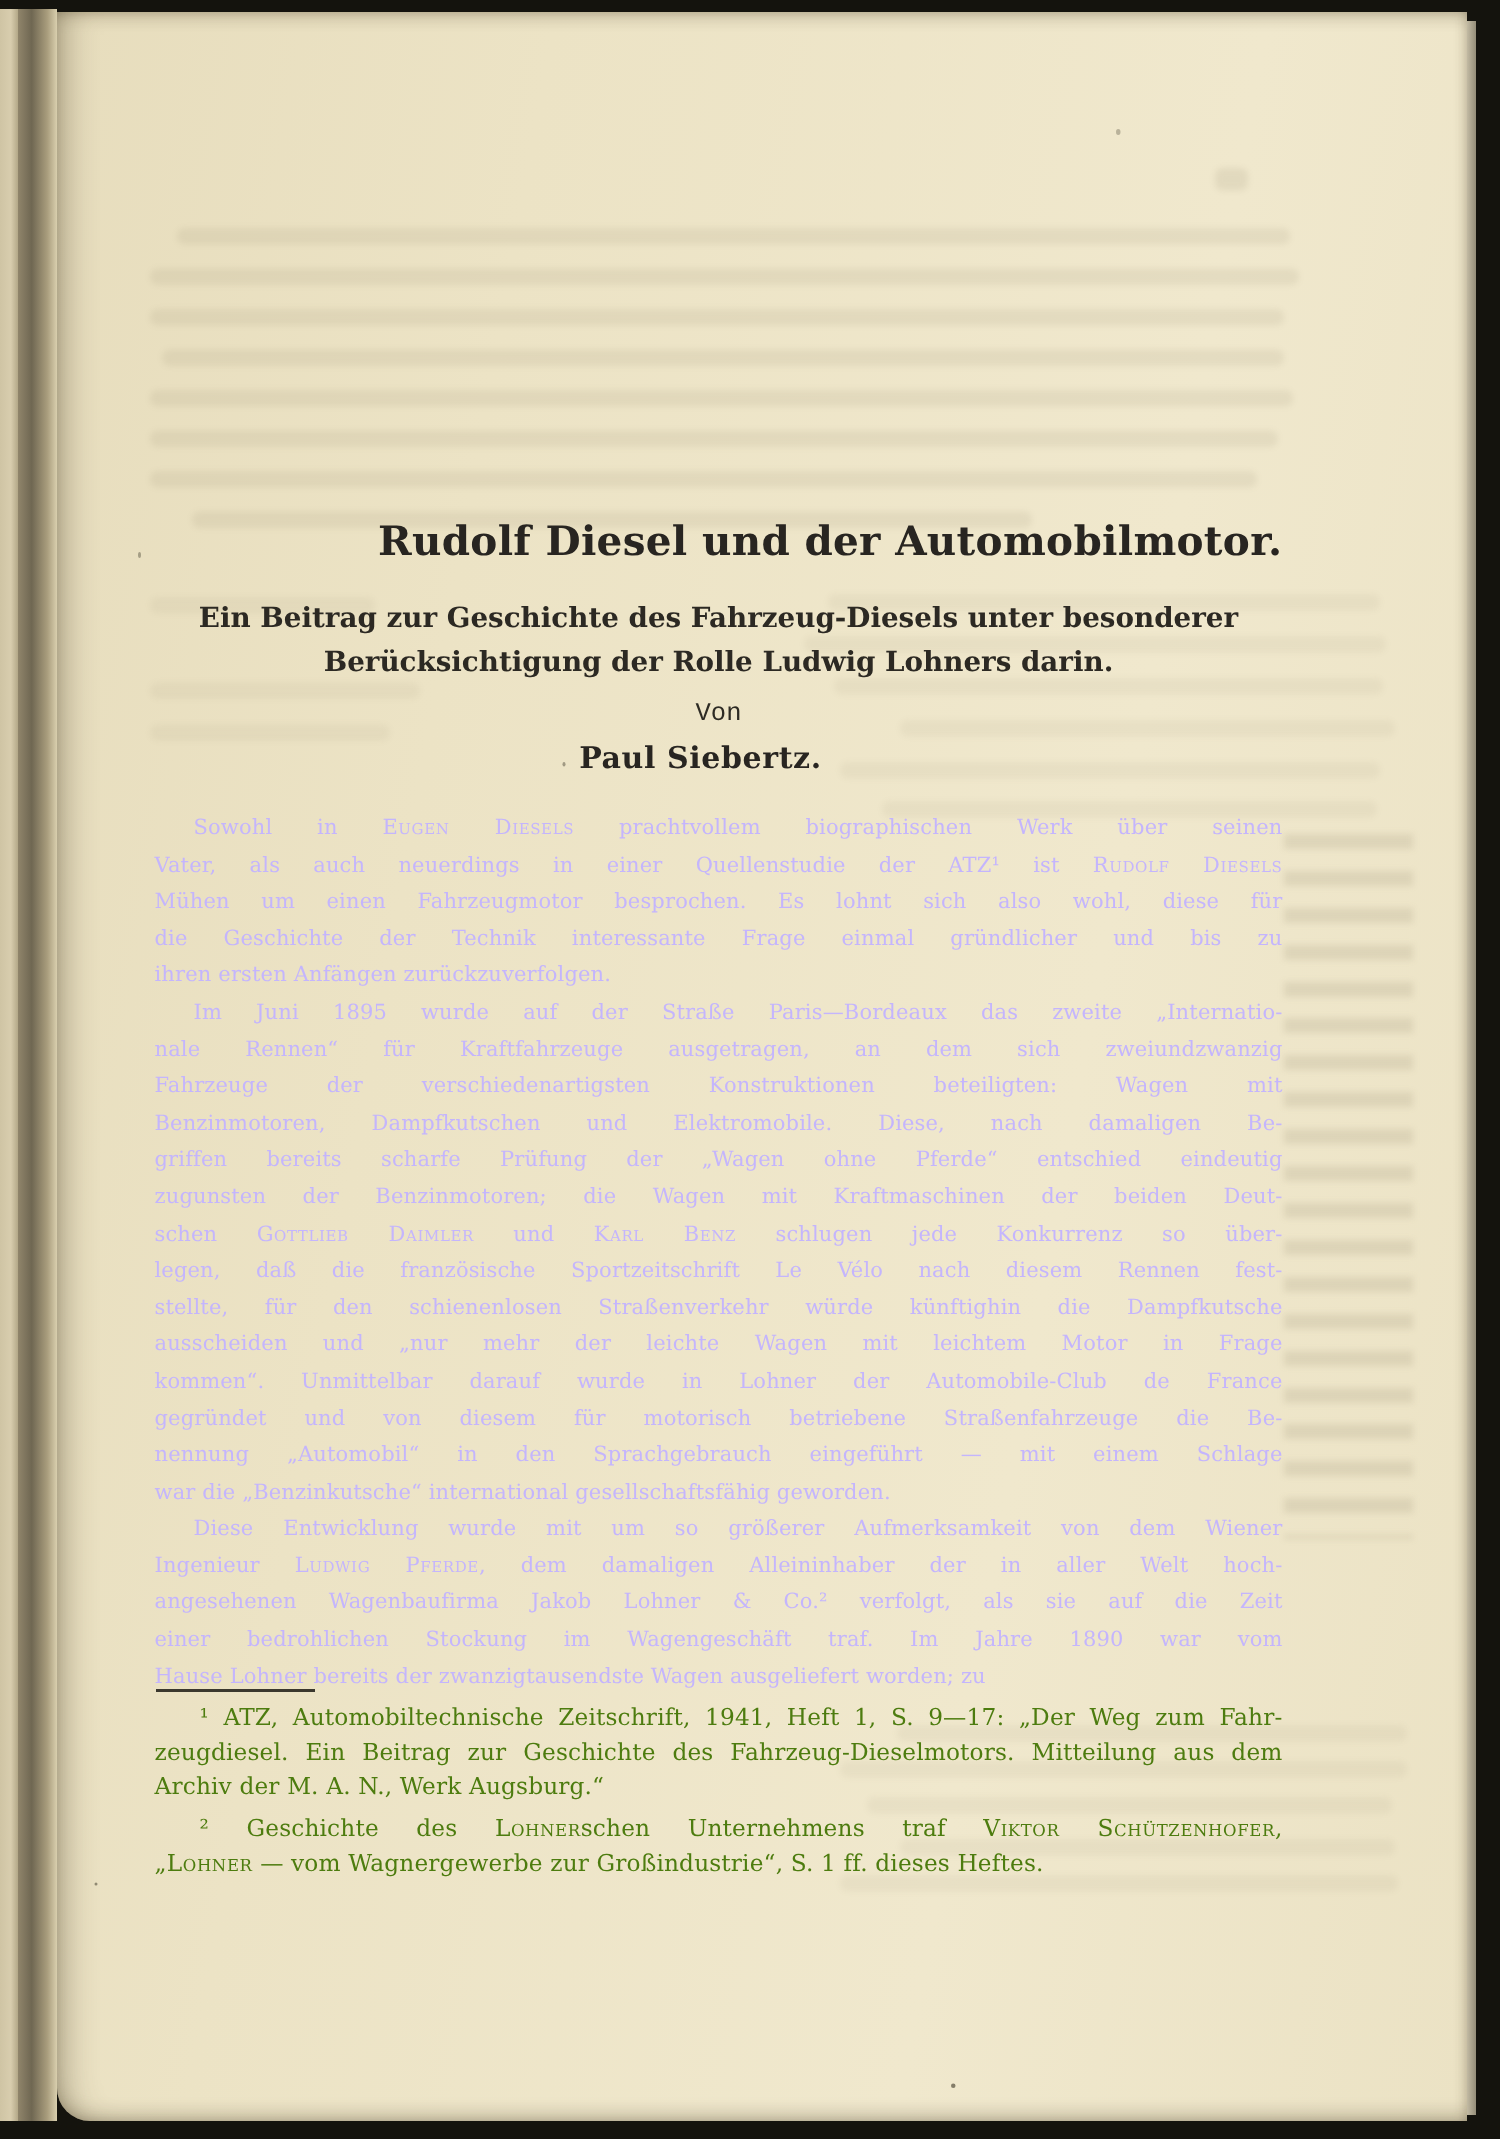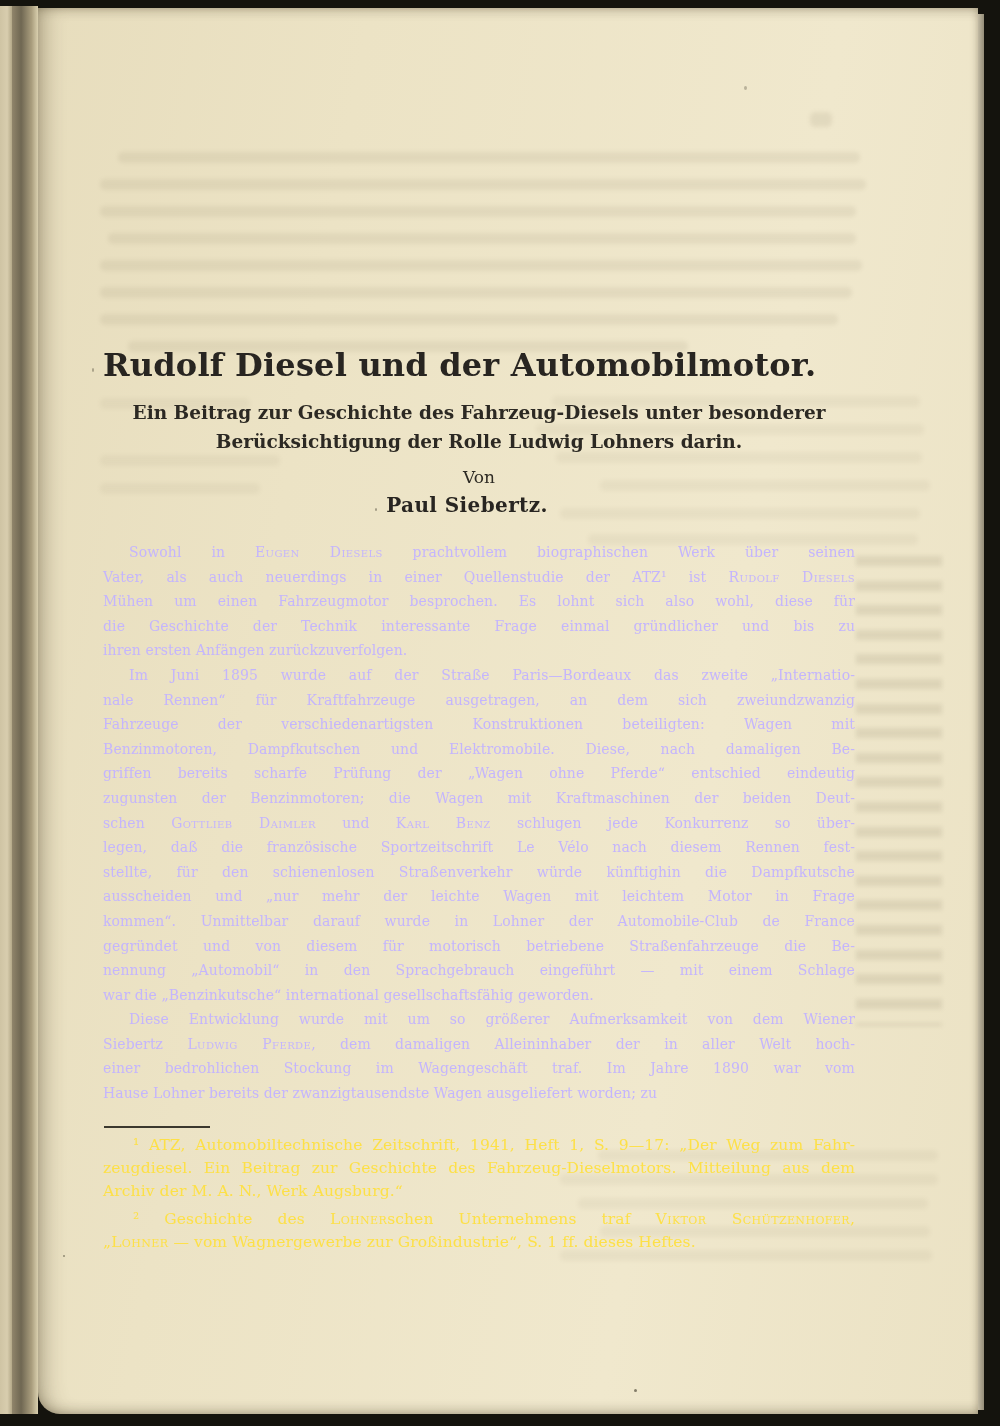--- a/index.html
+++ b/index.html
@@ -27,48 +27,48 @@
       inset 0 -10px 14px -10px rgba(40,30,10,.35);
     border-bottom-left-radius:22px;
   }
   .fore-edge{
     position:absolute;left:978px;top:14px;width:6px;height:1396px;
     background:linear-gradient(90deg,#c2ba a3,#c2baa3 0%,#948d78 100%);
     background:linear-gradient(90deg,#c2baa3,#948d78);
   }
   .title{
     position:absolute;left:103px;top:346px;width:752px;
-    text-align:left;font-size:32px;font-weight:bold;letter-spacing:.2px;
+    text-align:right;font-size:27px;font-weight:bold;letter-spacing:.2px;
     color:#282521;
   }
   .subtitle{
     position:absolute;left:103px;top:399px;width:752px;
     text-align:center;font-size:18.5px;line-height:28.5px;font-weight:bold;
     color:#2c2923;
   }
   .byline{
     position:absolute;left:103px;top:467px;width:752px;
-    text-align:center;font-size:17px;color:#2e2b24;
+    text-align:center;font-size:17px;color:#2e2b24;font-family:Liberation Mono, monospace;
   }
   .author{
     position:absolute;left:91px;top:493px;width:752px;
     text-align:center;font-size:20px;font-weight:bold;letter-spacing:.4px;
     color:#282521;
   }
   .body-block{
     position:absolute;left:103px;top:540px;width:752px;
     font-size:14px;line-height:24.6px;color:#c4b5fd;letter-spacing:.1px;
   }
   .footnote-rule{
     position:absolute;left:104px;top:1126px;width:106px;height:2px;
     background:#3b382e;
   }
   .footnote-block{
     position:absolute;left:103px;top:1134px;width:752px;
-    font-size:15.5px;line-height:23.2px;color:#fde047;letter-spacing:.1px;
+    font-size:15.5px;line-height:23.2px;color:#4d7c0f;letter-spacing:.1px;
   }
   .footnote-block .footnote + .footnote{margin-top:4px;}
   .line{text-align:justify;text-align-last:justify;}
   .line.last{text-align-last:left;}
   .line.indent{text-indent:26px;}
   .footnote .line.indent{text-indent:30px;}
   .sc{font-variant:small-caps;letter-spacing:.4px;}
   
   .ghost{
     position:absolute;height:11px;border-radius:5px;
@@ -152,21 +152,22 @@
       <div class="line"><span>legen, daß die französische Sportzeitschrift Le Vélo nach diesem Rennen fest-</span></div>
       <div class="line"><span>stellte, für den schienenlosen Straßenverkehr würde künftighin die Dampfkutsche</span></div>
       <div class="line"><span>ausscheiden und „nur mehr der leichte Wagen mit leichtem Motor in Frage</span></div>
       <div class="line"><span>kommen“. Unmittelbar darauf wurde in Lohner der Automobile-Club de France</span></div>
       <div class="line"><span>gegründet und von diesem für motorisch betriebene Straßenfahrzeuge die Be-</span></div>
       <div class="line"><span>nennung „Automobil“ in den Sprachgebrauch eingeführt — mit einem Schlage</span></div>
       <div class="line last"><span>war die „Benzinkutsche“ international gesellschaftsfähig geworden.</span></div>
     </div>
   <div>
       <div class="line indent"><span>Diese Entwicklung wurde mit um so größerer Aufmerksamkeit von dem Wiener</span></div>
-      <div class="line"><span>Siebertz </span><span class="sc">Ludwig Pferde</span><span>, dem damaligen Alleininhaber der in aller Welt hoch-</span></div>
+      <div class="line"><span>Ingenieur </span><span class="sc">Ludwig Pferde</span><span>, dem damaligen Alleininhaber der in aller Welt hoch-</span></div>
+      <div class="line"><span>angesehenen Wagenbaufirma Jakob Lohner &amp; Co.² verfolgt, als sie auf die Zeit</span></div>
       <div class="line"><span>einer bedrohlichen Stockung im Wagengeschäft traf. Im Jahre 1890 war vom</span></div>
       <div class="line last"><span>Hause Lohner bereits der zwanzigtausendste Wagen ausgeliefert worden; zu</span></div>
     </div>
 </div>
 
 <div class="footnote-rule"></div>
 
 <div class="footnote-block">
   <div class="footnote">
       <div class="line indent"><span>¹ ATZ, Automobiltechnische Zeitschrift, 1941, Heft 1, S. 9—17: „Der Weg zum Fahr-</span></div>

